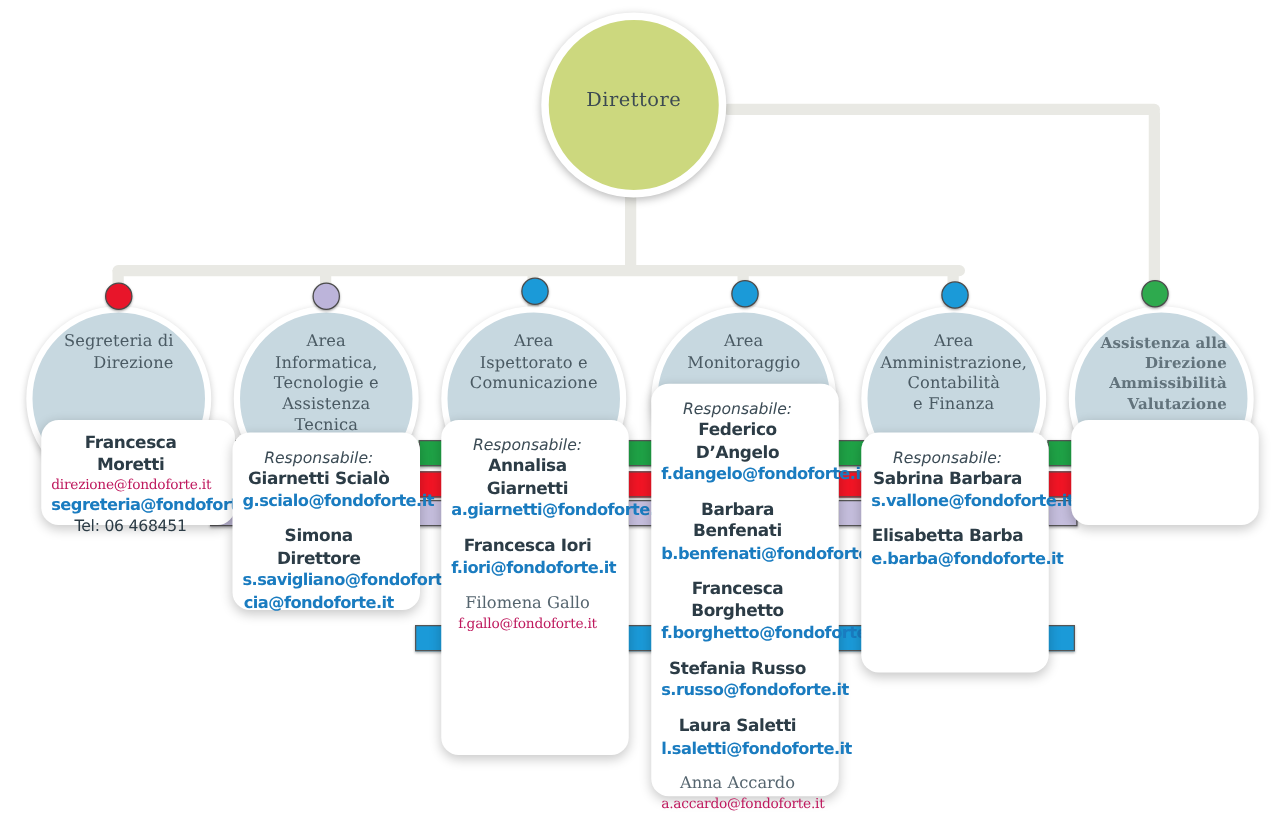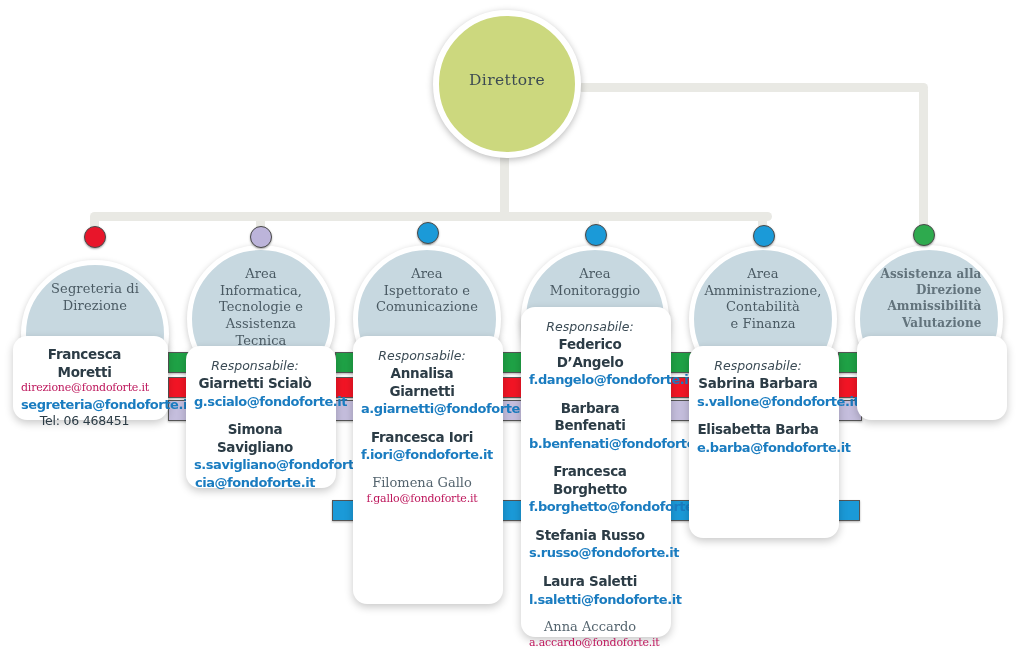--- a/index.html
+++ b/index.html
@@ -131,21 +131,21 @@
 
   <div class="conn" style="left:256px;top:216px;width:9px;height:44px;"></div>
   <div class="conn" style="left:422px;top:216px;width:9px;height:44px;"></div>
   <div class="conn" style="left:590px;top:216px;width:9px;height:44px;"></div>
   <div class="conn" style="left:758px;top:216px;width:9px;height:44px;"></div>
 
   <div class="director" style="left:433px;top:10px;">
     <div class="role">Direttore</div>
   </div>
 
-  <div class="dome" style="left:21px;top:260px;">
+  <div class="dome" style="left:21px;top:245px;text-align:right;">
     <span>Segreteria di<br>Direzione</span>
   </div>
   <div class="dome" style="left:187px;top:245px;">
     <span>Area<br>Informatica,<br>Tecnologie e<br>Assistenza<br>Tecnica</span>
   </div>
   <div class="dome" style="left:353px;top:245px;">
     <span>Area<br>Ispettorato e<br>Comunicazione</span>
   </div>
   <div class="dome" style="left:521px;top:245px;">
     <span>Area<br>Monitoraggio</span>
@@ -181,33 +181,33 @@
   <div class="sq" style="left:670px;top:352px;background:#1fa246;"></div>
   <div class="sq" style="left:670px;top:377px;background:#f21525;"></div>
   <div class="sq" style="left:670px;top:400px;background:#c5bedd;"></div>
   <div class="sq" style="left:668px;top:500px;background:#1b9ad8;"></div>
 
   <div class="sq" style="left:838px;top:352px;background:#1fa246;"></div>
   <div class="sq" style="left:838px;top:377px;background:#f21525;"></div>
   <div class="sq" style="left:838px;top:400px;background:#c5bedd;"></div>
   <div class="sq" style="left:836px;top:500px;background:#1b9ad8;"></div>
 
-  <div class="card" style="left:13px;top:336px;width:155px;height:84px;padding-top:10px;">
+  <div class="card" style="left:33px;top:336px;width:155px;height:84px;padding-top:10px;">
     <div class="nm">Francesca Moretti</div>
     <div class="em thin">direzione@fondoforte.it</div>
     <div class="em">segreteria@fondoforte.it</div>
     <div class="tel">Tel: 06 468451</div>
   </div>
 
   <div class="card" style="left:186px;top:346px;width:150px;height:142px;">
     <div class="resp">Responsabile:</div>
     <div class="nm">Giarnetti Scialò</div>
     <div class="em">g.scialo@fondoforte.it</div>
     <div class="gap"></div>
-    <div class="nm">Simona Savigliano</div>
+    <div class="nm">Simona Direttore</div>
     <div class="em">s.savigliano@fondoforte.it</div>
     <div class="em">cia@fondoforte.it</div>
   </div>
 
   <div class="card" style="left:353px;top:336px;width:150px;height:268px;">
     <div class="resp">Responsabile:</div>
     <div class="nm">Annalisa Giarnetti</div>
     <div class="em">a.giarnetti@fondoforte.it</div>
     <div class="gap"></div>
     <div class="nm">Francesca Iori</div>

